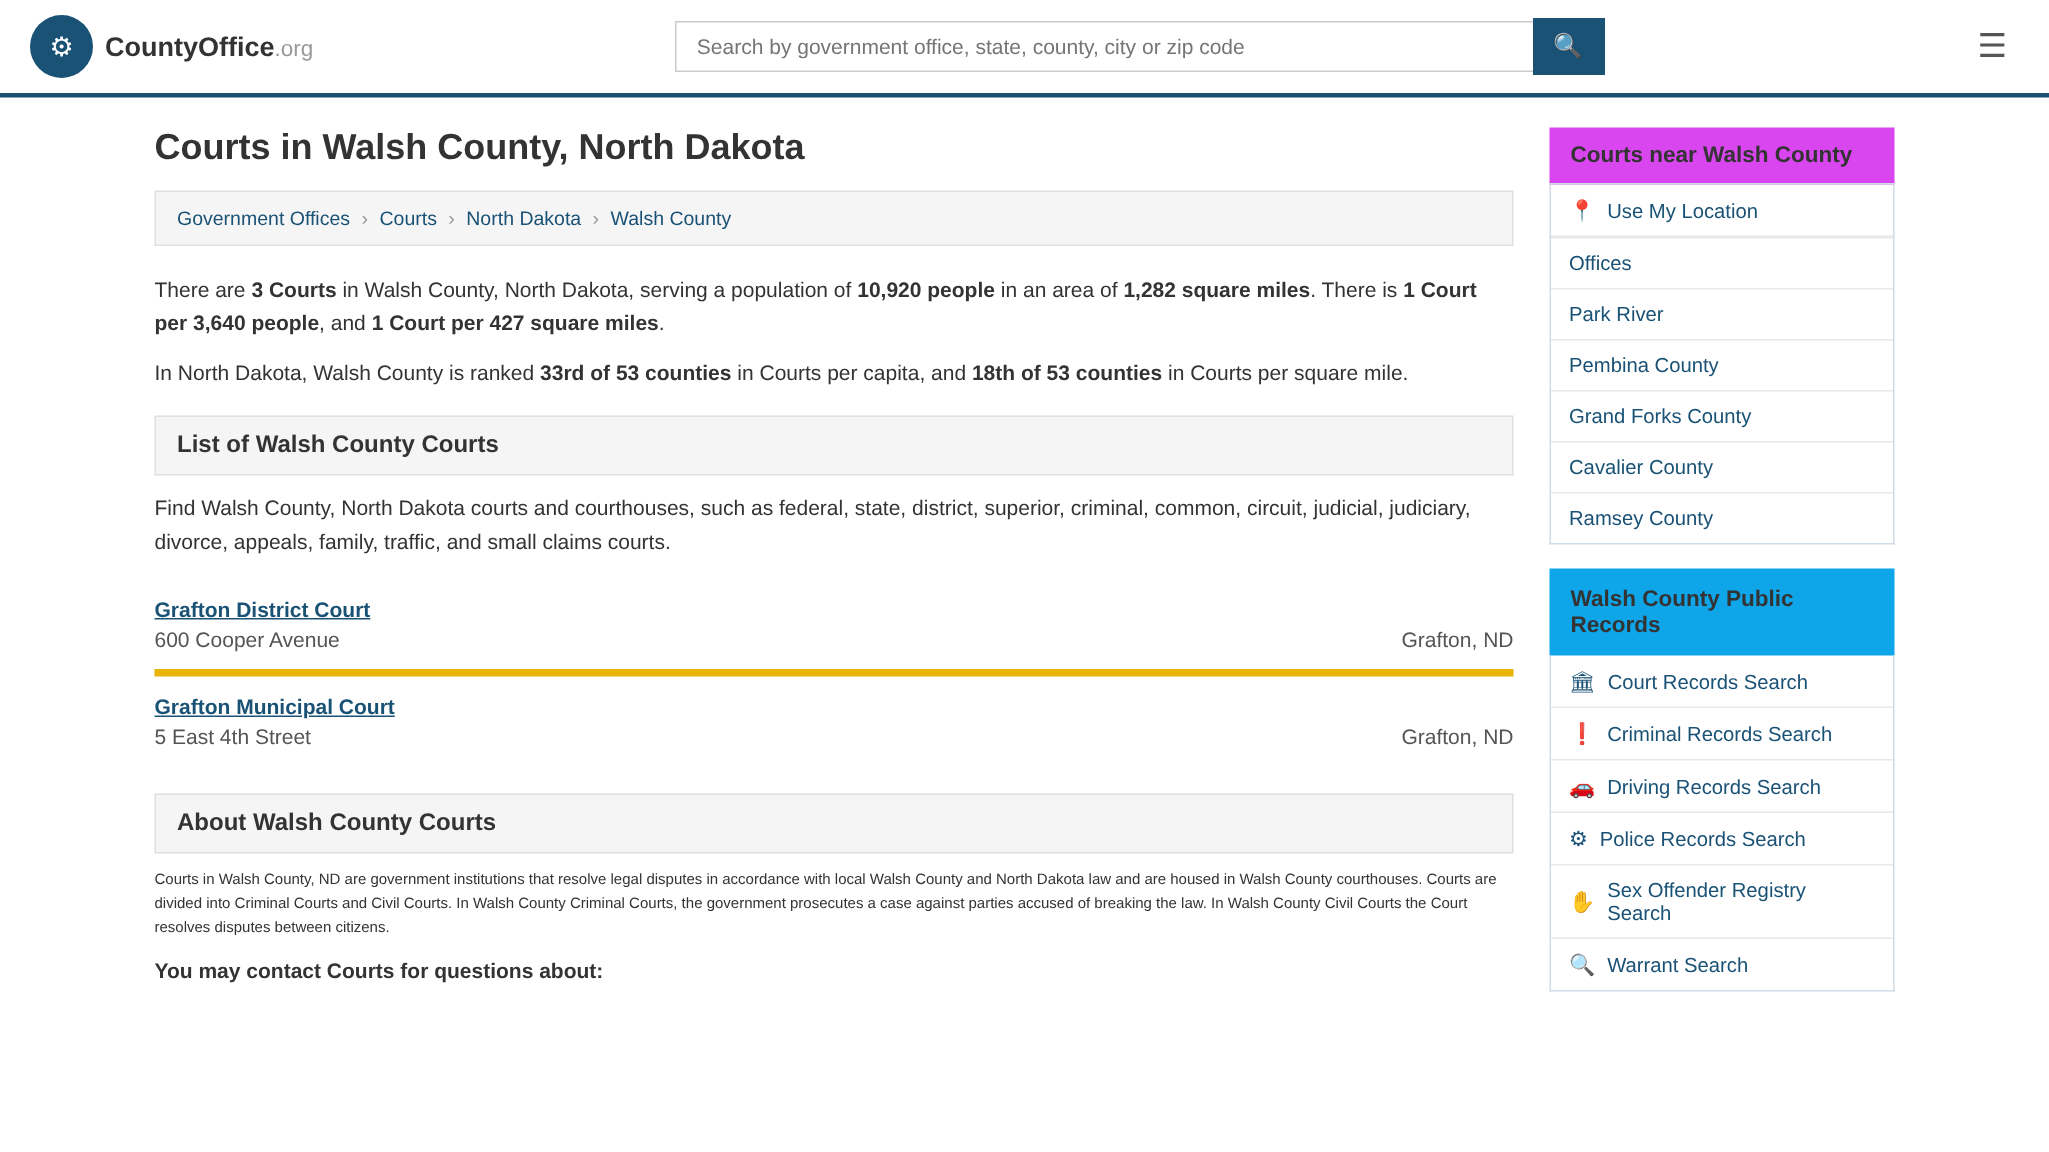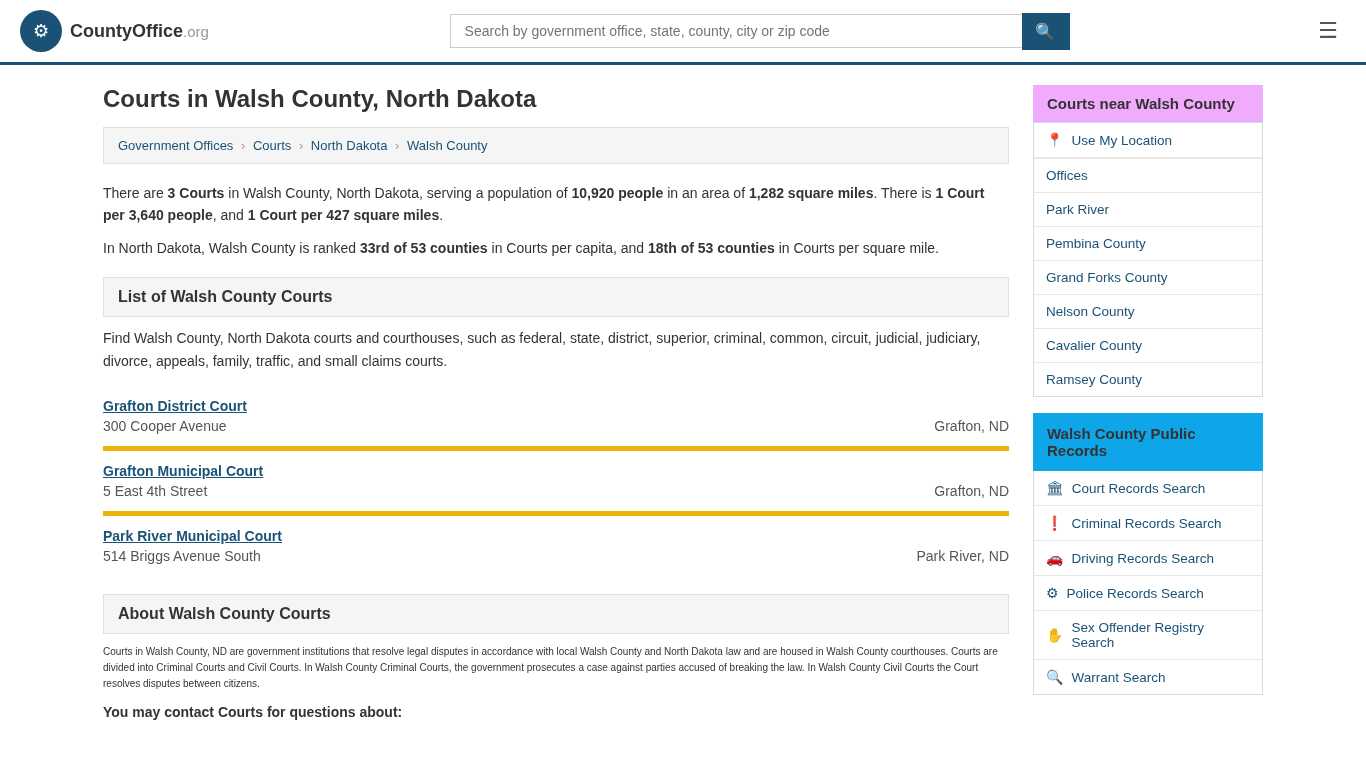--- a/index.html
+++ b/index.html
@@ -166,21 +166,21 @@
 
     
     .sidebar {
       width: 230px;
       flex-shrink: 0;
     }
     .sidebar-section {
       margin-bottom: 16px;
     }
     .sidebar-title {
-      background: #f0abfc;
+      background: #d946ef;
       padding: 10px 14px;
       font-size: 15px;
       font-weight: bold;
       color: #333;
       border-bottom: 1px solid #d0dce8;
     }
     .sidebar-list {
       list-style: none;
       border: 1px solid #d0dce8;
       border-top: none;
@@ -285,40 +285,33 @@
 
     <div class="section-header">List of Walsh County Courts</div>
 
     <p class="description-text">Find Walsh County, North Dakota courts and courthouses, such as federal, state, district, superior, criminal, common, circuit, judicial, judiciary, divorce, appeals, family, traffic, and small claims courts.</p>
 
     <div>
 
       <div class="court-item">
         <a class="court-name">Grafton District Court</a>
         <div class="court-details">
-          <span class="court-address">300 Cooper Avenue</span>
+          <span class="court-address">600 Cooper Avenue</span>
           <span class="court-city">Grafton, ND</span>
         </div>
       </div>
 
       <div class="court-item">
         <a class="court-name">Grafton Municipal Court</a>
         <div class="court-details">
           <span class="court-address">5 East 4th Street</span>
           <span class="court-city">Grafton, ND</span>
         </div>
       </div>
 
-      <div class="court-item">
-        <a class="court-name">Park River Municipal Court</a>
-        <div class="court-details">
-          <span class="court-address">514 Briggs Avenue South</span>
-          <span class="court-city">Park River, ND</span>
-        </div>
-      </div>
 
     </div>
 
     <div class="section-header">About Walsh County Courts</div>
 
     <p class="about-text">Courts in Walsh County, ND are government institutions that resolve legal disputes in accordance with local Walsh County and North Dakota law and are housed in Walsh County courthouses. Courts are divided into Criminal Courts and Civil Courts. In Walsh County Criminal Courts, the government prosecutes a case against parties accused of breaking the law. In Walsh County Civil Courts the Court resolves disputes between citizens.</p>
 
     <p class="contact-heading">You may contact Courts for questions about:</p>
 
   </div>
@@ -340,23 +333,20 @@
         <li>
           <a href="#">Park River</a>
         </li>
         <li>
           <a href="#">Pembina County</a>
         </li>
         <li>
           <a href="#">Grand Forks County</a>
         </li>
         <li>
-          <a href="#">Nelson County</a>
-        </li>
-        <li>
           <a href="#">Cavalier County</a>
         </li>
         <li>
           <a href="#">Ramsey County</a>
         </li>
       </ul>
     </div>
 
     <div class="sidebar-section">
       <div class="sidebar-records-title">Walsh County Public Records</div>

